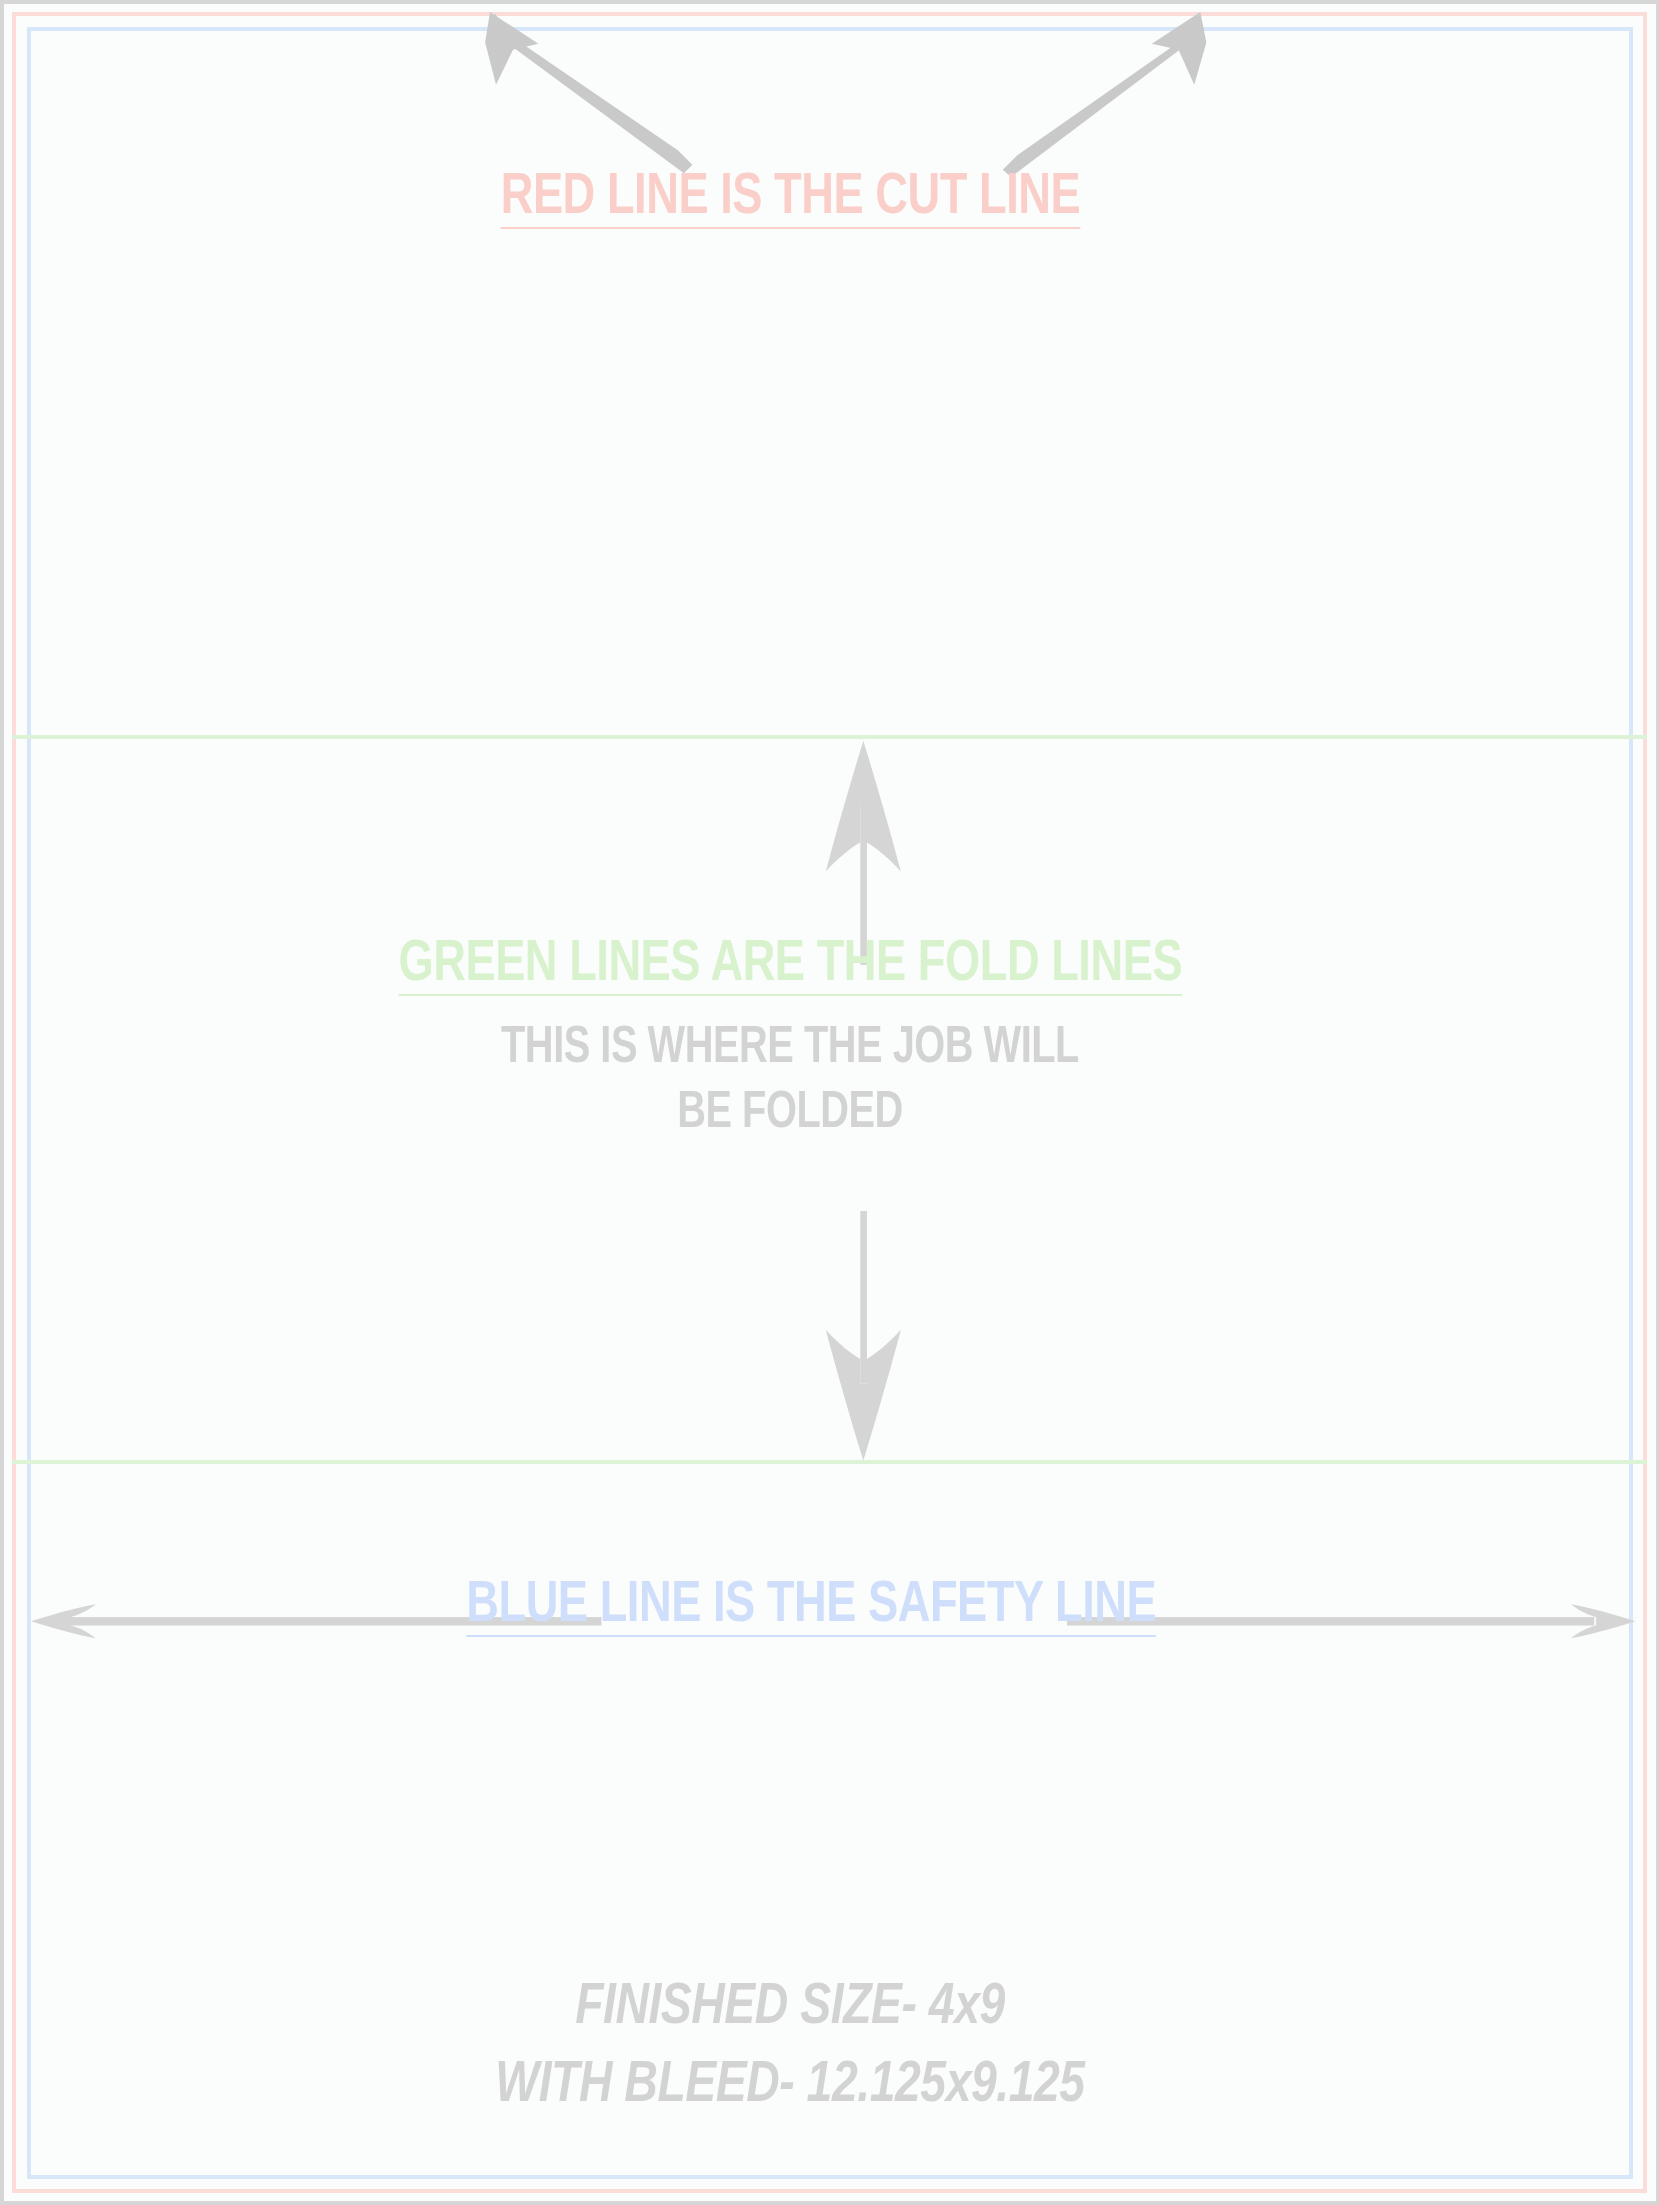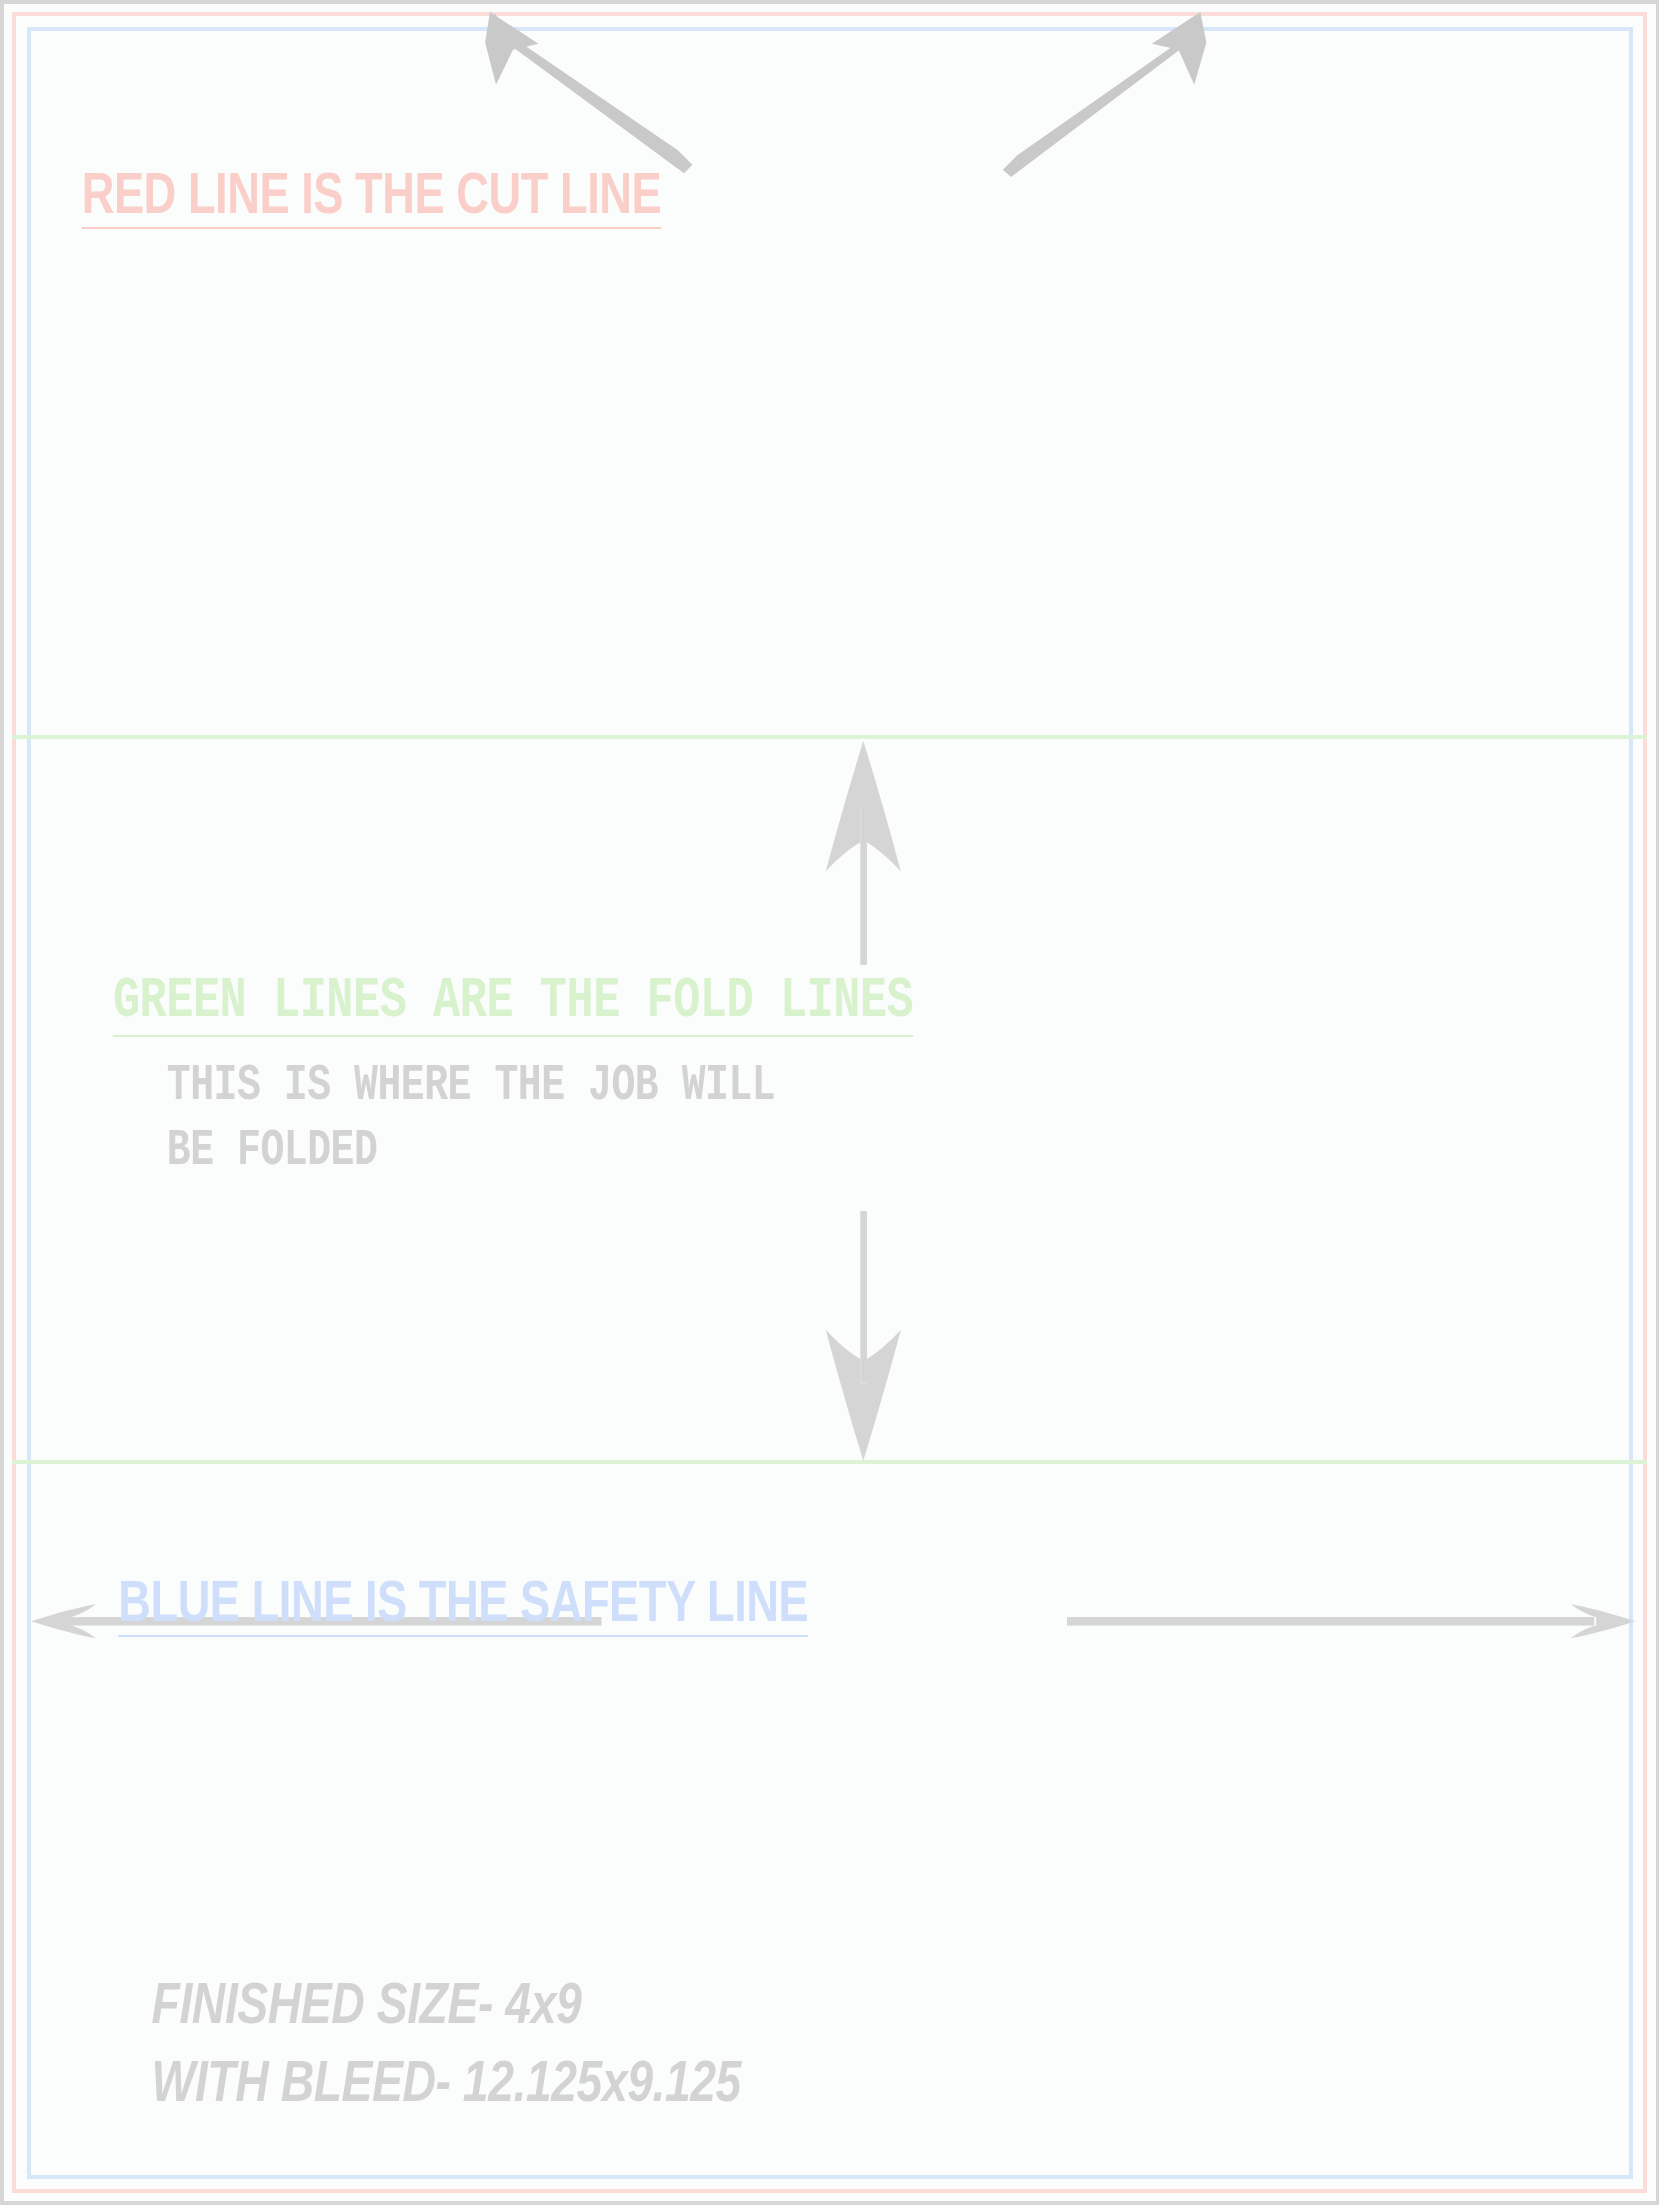--- a/index.html
+++ b/index.html
@@ -51,22 +51,23 @@
     pointer-events: none;
   }
   .fold-line-1 { top: 735px; }
   .fold-line-2 { top: 1460px; }
 
   
   .text-block {
     position: absolute;
     left: 0;
     width: 1516px;
-    text-align: left;
+    text-align: center;
     user-select: none;
+    padding-left: 32px;
   }
   .heading {
     display: inline-block;
     font-size: 58px;
     line-height: 1.06;
     font-weight: 700;
     font-stretch: condensed;
     letter-spacing: -0.6px;
     transform: scaleX(0.78);
     transform-origin: center;
@@ -98,21 +99,21 @@
     font-stretch: condensed;
     letter-spacing: -0.6px;
     color: #d3d3d3;
     white-space: nowrap;
     transform: scaleX(0.80);
     transform-origin: center;
   }
 
   
   #block-cut    { top: 162px; }
-  #block-fold   { top: 970px; font-family: Liberation Mono, monospace; }
+  #block-fold   { top: 929px; }
   #block-safety { top: 1570px; margin-left: 21px; }
   #block-size   { top: 1964px; font-style: italic; }
 
   
   .arrow-layer {
     position: absolute;
     left: 0; top: 0;
     width: 1660px; height: 2205px;
     pointer-events: none;
   }

